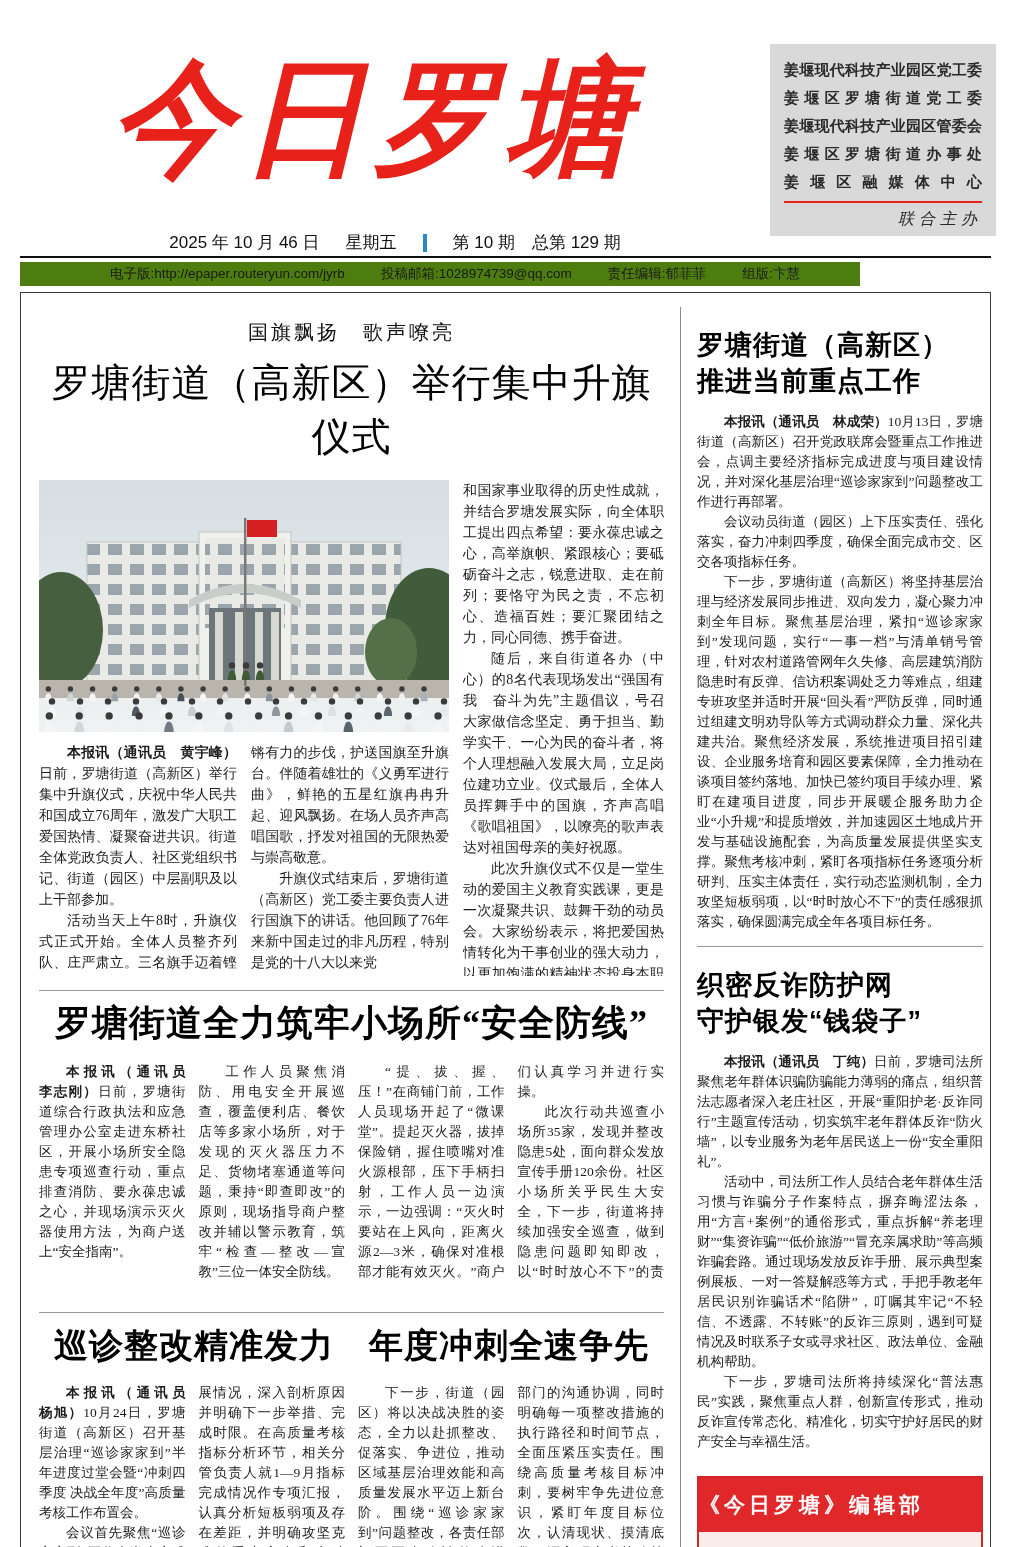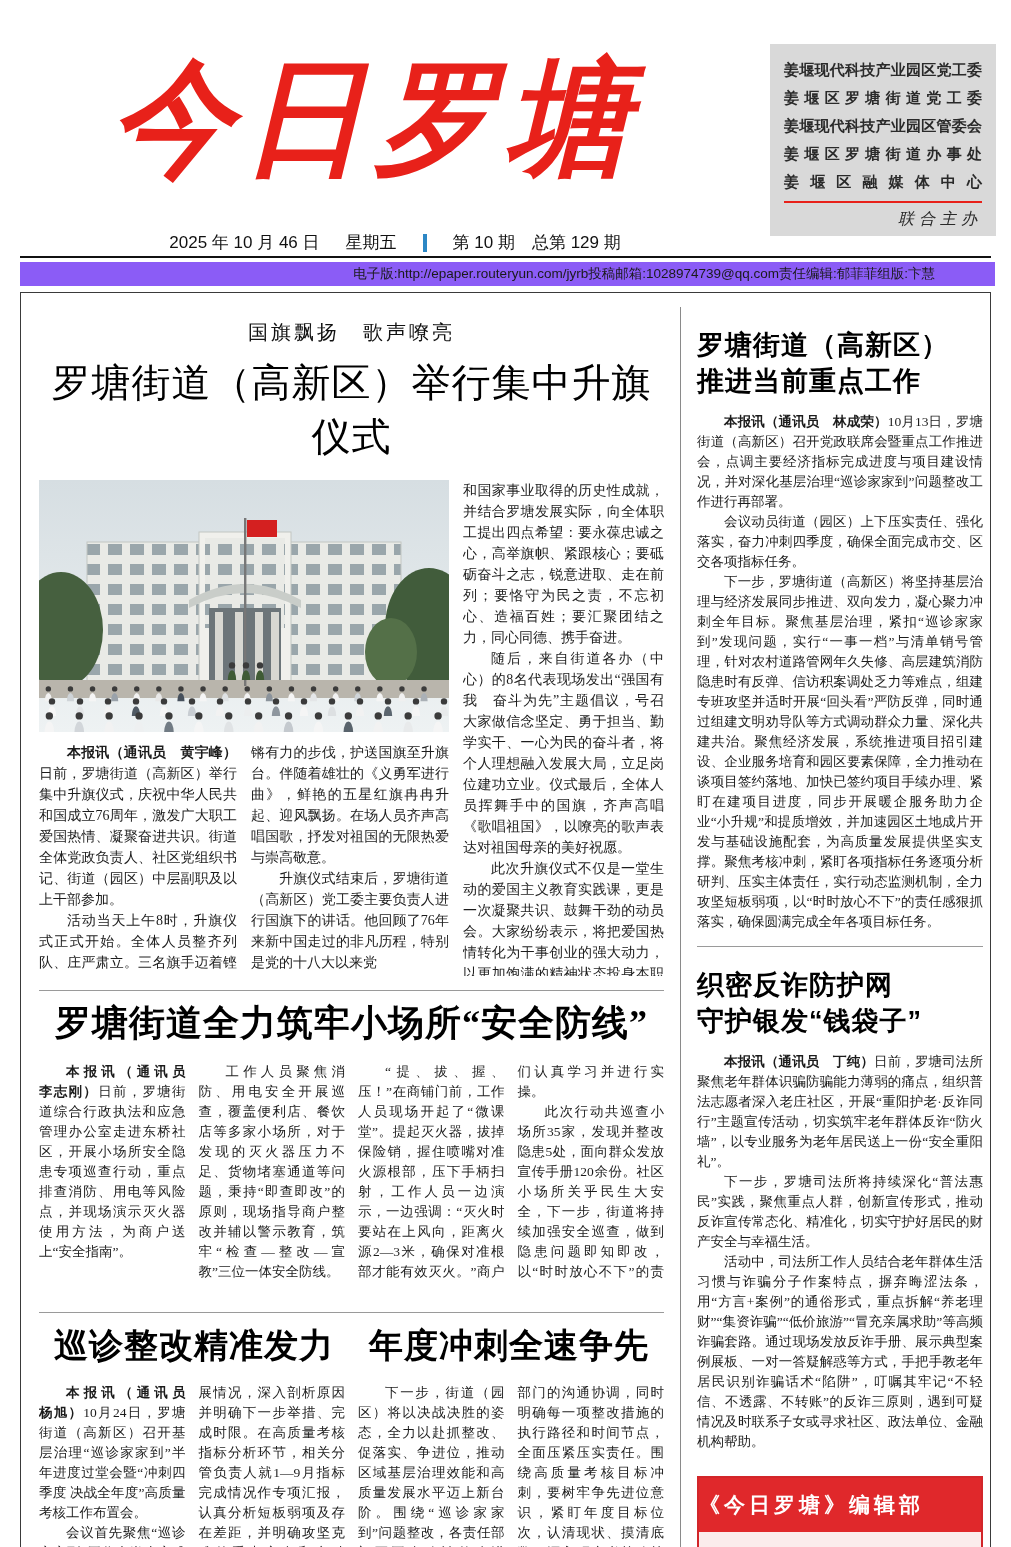--- a/index.html
+++ b/index.html
@@ -17,22 +17,22 @@
   .org-list li{font-size:15px;line-height:28px;font-weight:bold;color:#2a2a2a;
       text-align:justify;text-align-last:justify;font-family:"Liberation Serif","DejaVu Serif",serif;}
   .org-rule{border:none;border-top:2px solid #e8211a;margin:5px 0 6px 0;}
   .joint-label{text-align:right;font-size:16px;letter-spacing:5px;color:#2a2a2a;font-style:italic;}
 
   .date-row{position:absolute;left:110px;top:231px;width:570px;display:flex;align-items:center;
       justify-content:center;gap:26px;font-size:17px;color:#111;
       font-family:"Liberation Sans","DejaVu Sans",sans-serif;}
   .date-sep{display:inline-block;width:4px;height:18px;background:#2c87c5;}
   .top-rule{position:absolute;left:20px;top:256px;width:971px;height:2px;background:#111;}
-  .info-bar{position:absolute;left:20px;top:262px;width:975px;height:24px;background:#8b5cf6;
-      box-sizing:border-box;display:flex;align-items:center;justify-content:flex-end;
+  .info-bar{position:absolute;left:20px;top:262px;width:840px;height:24px;background:#4d7c0f;
+      box-sizing:border-box;display:flex;align-items:center;justify-content:space-between;
       padding:0 60px 0 90px;font-size:13.5px;color:#1a1a1a;
       font-family:"Liberation Sans","DejaVu Sans",sans-serif;}
 
   
   .content{position:absolute;left:20px;top:292px;width:971px;height:1382px;border:1px solid #3a3a3a;
       box-sizing:border-box;display:flex;padding:14px 18px;overflow:hidden;}
   .left-region{flex:0 0 642px;border-right:1px solid #8a8a8a;padding-right:16px;box-sizing:border-box;}
   .right-region{flex:1;padding-left:16px;box-sizing:border-box;}
 
   .para{margin:0;text-indent:2em;text-align:justify;font-size:14px;line-height:21px;color:#1c1c1c;}
@@ -229,21 +229,21 @@
             <p class="para">和国家事业取得的历史性成就，并结合罗塘发展实际，向全体职工提出四点希望：要永葆忠诚之心，高举旗帜、紧跟核心；要砥砺奋斗之志，锐意进取、走在前列；要恪守为民之责，不忘初心、造福百姓；要汇聚团结之力，同心同德、携手奋进。</p>
             <p class="para">随后，来自街道各办（中心）的8名代表现场发出“强国有我　奋斗为先”主题倡议，号召大家做信念坚定、勇于担当、勤学实干、一心为民的奋斗者，将个人理想融入发展大局，立足岗位建功立业。仪式最后，全体人员挥舞手中的国旗，齐声高唱《歌唱祖国》，以嘹亮的歌声表达对祖国母亲的美好祝愿。</p>
             <p class="para">此次升旗仪式不仅是一堂生动的爱国主义教育实践课，更是一次凝聚共识、鼓舞干劲的动员会。大家纷纷表示，将把爱国热情转化为干事创业的强大动力，以更加饱满的精神状态投身本职工作，为“千亿姜堰”建设贡献更大力量。</p>
           </div>
       </div>
 
       <hr class="sec-rule">
 
       <div class="mid-headline">罗塘街道全力筑牢小场所“安全防线”</div>
       <div class="four-col">
-        <p class="para"><b class="byline">本报讯（通讯员　李志刚）</b><span>日前，罗塘街道综合行政执法和应急管理办公室走进东桥社区，开展小场所安全隐患专项巡查行动，重点排查消防、用电等风险点，并现场演示灭火器使用方法，为商户送上“安全指南”。</span></p>
+        <p class="para"><b class="byline">本报讯（通讯员　李志刚）</b><span>日前，罗塘街道综合行政执法和应急管理办公室走进东桥社区，开展小场所安全隐患专项巡查行动，重点排查消防、要永葆忠诚之心，并现场演示灭火器使用方法，为商户送上“安全指南”。</span></p>
         <div>
             <p class="para">工作人员聚焦消防、用电安全开展巡查，覆盖便利店、餐饮店等多家小场所，对于发现的灭火器压力不足、货物堵塞通道等问题，秉持“即查即改”的原则，现场指导商户整改并辅以警示教育，筑牢“检查—整改—宣教”三位一体安全防线。</p>
             <p class="para">“提、拔、握、压！”在商铺门前，工作人员现场开起了“微课堂”。提起灭火器，拔掉保险销，握住喷嘴对准火源根部，压下手柄扫射，工作人员一边演示，一边强调：“灭火时要站在上风向，距离火源2—3米，确保对准根部才能有效灭火。”商户们认真学习并进行实操。</p>
             <p class="para">此次行动共巡查小场所35家，发现并整改隐患5处，面向群众发放宣传手册120余份。社区小场所关乎民生大安全，下一步，街道将持续加强安全巡查，做到隐患问题即知即改，以“时时放心不下”的责任感织密安全防护网，共同守护平安家园。</p>
           </div>
       </div>
 
       <hr class="sec-rule">
 
       <div class="bot-headline">巡诊整改精准发力　年度冲刺全速争先</div>
@@ -272,22 +272,22 @@
 
       <hr class="side-rule">
 
       <div class="side-headline">
         <div>织密反诈防护网</div>
         <div>守护银发“钱袋子”</div>
       </div>
       <div class="side-body">
         <p class="para"><b class="byline">本报讯（通讯员　丁纯）</b><span>日前，罗塘司法所聚焦老年群体识骗防骗能力薄弱的痛点，组织普法志愿者深入老庄社区，开展“重阳护老·反诈同行”主题宣传活动，切实筑牢老年群体反诈“防火墙”，以专业服务为老年居民送上一份“安全重阳礼”。</span></p>
         <div>
+            <p class="para">活动中，司法所工作人员结合老年群体生活习惯与诈骗分子作案特点，摒弃晦涩法条，用“方言+案例”的通俗形式，重点拆解“养老理财”“集资诈骗”“低价旅游”“冒充亲属求助”等高频诈骗套路。通过现场发放反诈手册、展示典型案例展板、一对一答疑解惑等方式，手把手教老年居民识别诈骗话术“陷阱”，叮嘱其牢记“不轻信、不透露、不转账”的反诈三原则，遇到可疑情况及时联系子女或寻求社区、政法单位、金融机构帮助。</p>
             <p class="para">下一步，罗塘司法所将持续深化“普法惠民”实践，聚焦重点人群，创新宣传形式，推动反诈宣传常态化、精准化，切实守护好居民的财产安全与幸福生活。</p>
-            <p class="para">活动中，司法所工作人员结合老年群体生活习惯与诈骗分子作案特点，摒弃晦涩法条，用“方言+案例”的通俗形式，重点拆解“养老理财”“集资诈骗”“低价旅游”“冒充亲属求助”等高频诈骗套路。通过现场发放反诈手册、展示典型案例展板、一对一答疑解惑等方式，手把手教老年居民识别诈骗话术“陷阱”，叮嘱其牢记“不轻信、不透露、不转账”的反诈三原则，遇到可疑情况及时联系子女或寻求社区、政法单位、金融机构帮助。</p>
           </div>
       </div>
 
       <div class="edit-box">
         <div class="edit-box-head">《今日罗塘》编辑部</div>
         <div class="edit-box-body">
           <div>新闻热线:88287116</div>
 
         </div>
       </div>

